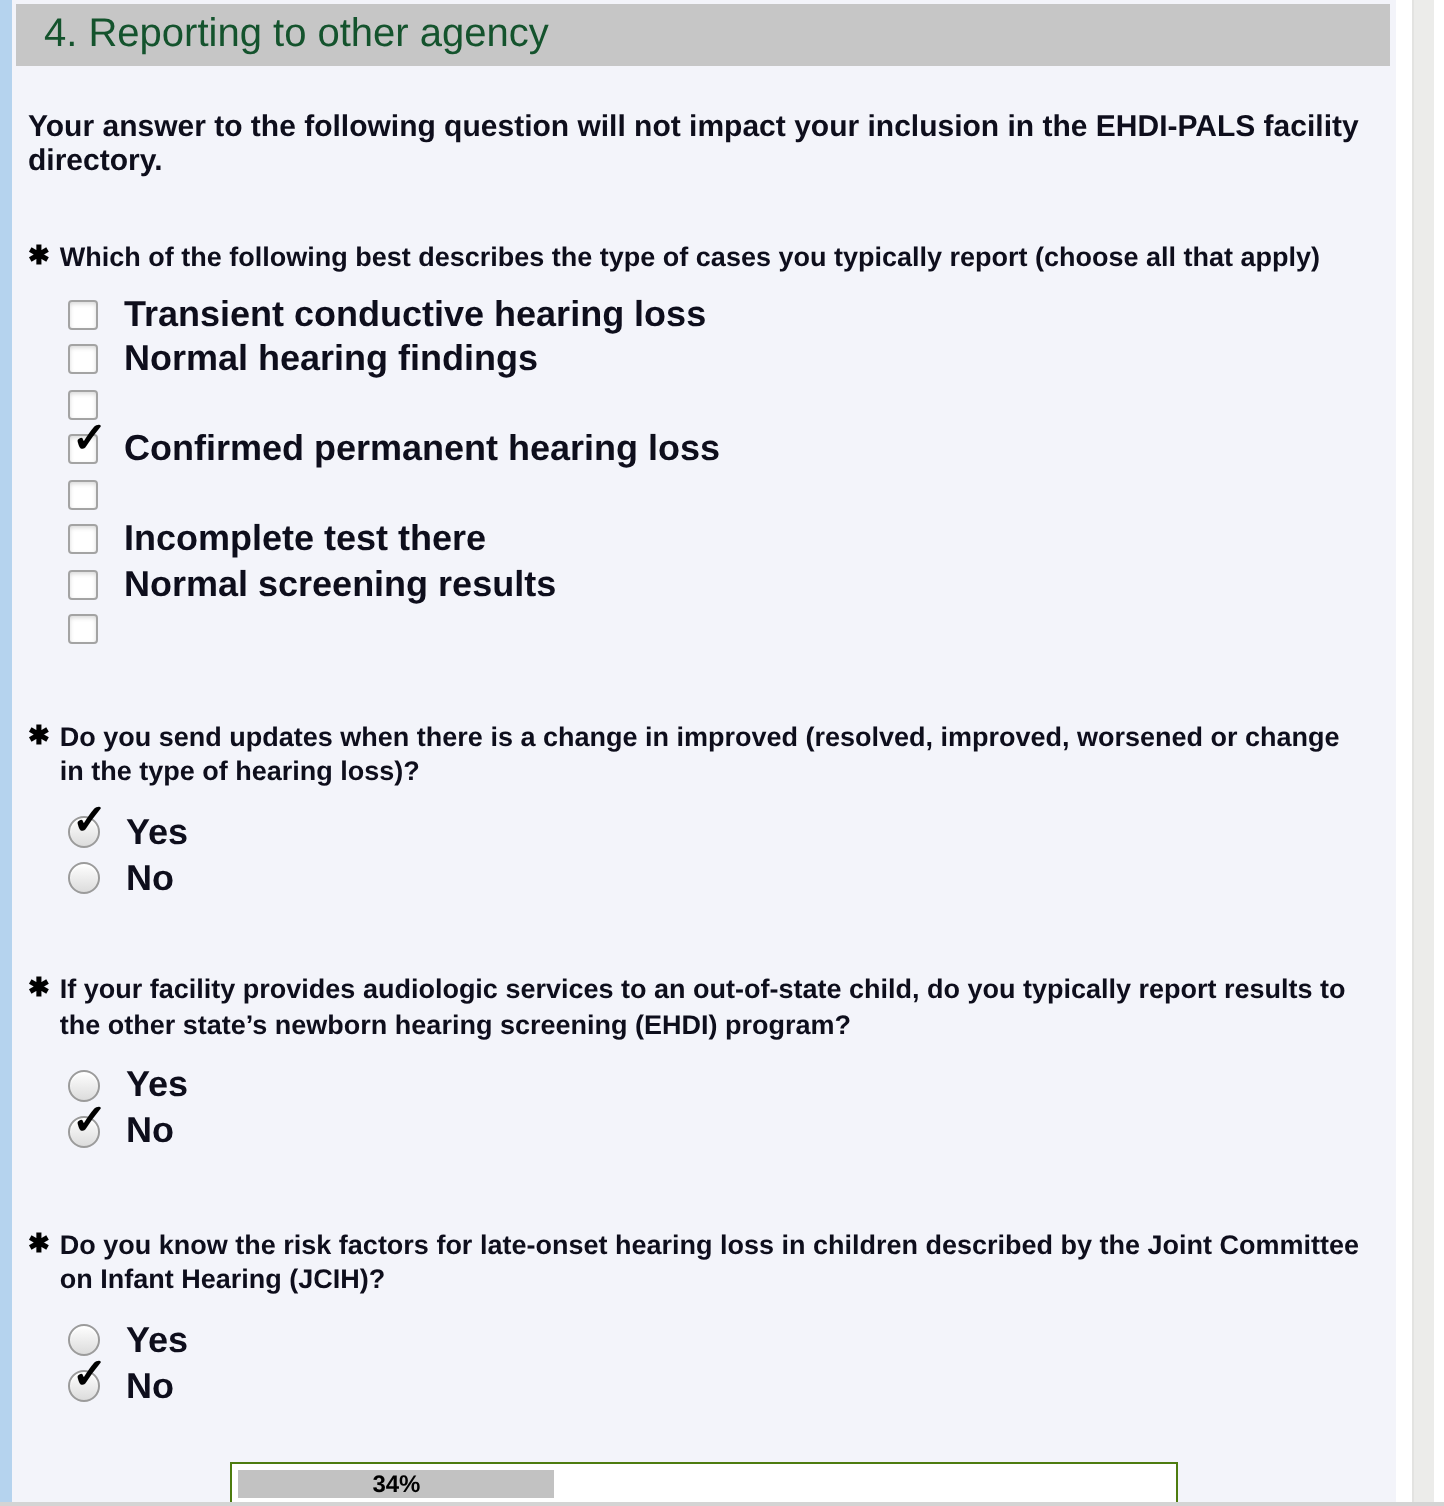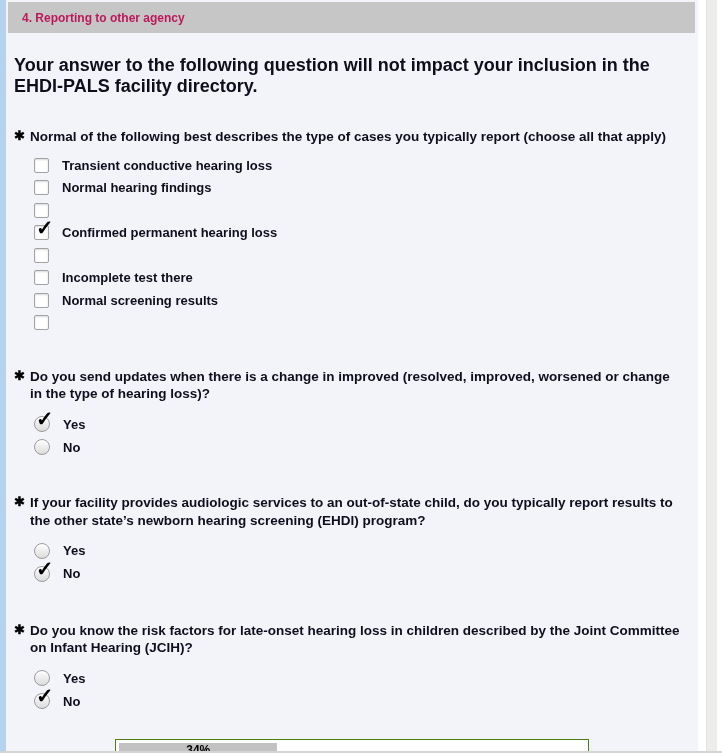--- a/index.html
+++ b/index.html
@@ -8,35 +8,35 @@
   .frame { position:relative; width:722px; height:753px; background:#ffffff; }
   .left-strip { position:absolute; left:0; top:0; width:6px; height:100%; background:#b5d3ee; }
   .right-white { position:absolute; right:0; top:0; width:24px; height:100%; background:#ffffff; }
   .scroll-strip { position:absolute; right:5px; top:0; width:11px; height:100%;
     background:#ececea; border-left:1px solid #e3e3e1; }
   .bottom-edge { position:absolute; bottom:0; left:0; width:100%; height:2px; background:#d4d4d4; z-index:5; }
   .page { position:absolute; left:6px; top:0; width:692px; height:753px; background:#f3f4fa; overflow:hidden; }
 
   .header-bar { margin:2px 3px 0 2px; height:31px; background:#c6c6c6;
     display:flex; align-items:center; padding-left:14px; }
-  .header-bar .title { color:#be185d; font-weight:bold; font-size:12px; }
+  .header-bar .title { color:#14532d; font-weight:normal; font-size:20px; }
 
-  .intro { margin:22px 10px 0 8px; font-size:18px; font-weight:bold; color:#0e0e1c; }
+  .intro { margin:22px 10px 0 8px; font-size:15px; font-weight:bold; color:#0e0e1c; }
 
   .question { display:flex; margin:0 14px 0 8px; font-size:13.5px; font-weight:bold;
     color:#0e0e1c; line-height:1.28; }
   .question .req { margin-right:5px; font-size:13px; color:#000; }
   .q1 { margin-top:31px; }
   .q2 { margin-top:37px; }
   .q3 { margin-top:39px; }
   .q4 { margin-top:40px; }
 
   .options { margin:12px 0 0 28px; }
   .opt { display:flex; align-items:center; height:16px; margin-bottom:6.5px; position:relative; }
-  .opt .olabel { margin-left:13px; font-size:13px; font-weight:bold; color:#0e0e1c; }
+  .opt .olabel { margin-left:13px; font-size:18px; font-weight:bold; color:#0e0e1c; }
 
   .cb { position:relative; width:15px; height:15px; background:#fff;
     border:1px solid #a3a3a3; border-radius:2px;
     box-shadow:inset 0 1px 2px rgba(0,0,0,0.15); flex:0 0 15px; cursor:pointer; }
   .radio { position:relative; width:16px; height:16px; border-radius:50%;
     background:linear-gradient(#fefefe,#dcdcdc); border:1px solid #9b9b9b;
     box-shadow:inset 0 1px 1px rgba(255,255,255,0.8); flex:0 0 16px; cursor:pointer; }
   .mark { display:none; position:absolute; top:-9px; left:1px; font-size:21px;
     font-weight:bold; color:#000; line-height:1; pointer-events:none; }
   .opt.checked .mark { display:block; }
@@ -65,21 +65,21 @@
   <div class="page">
 
     <div class="header-bar">
       <span class="title">4. Reporting to other agency</span>
     </div>
 
     <div class="intro">Your answer to the following question will not impact your inclusion in the EHDI-PALS facility directory.</div>
 
     <div class="question q1">
       <span class="req">✱</span>
-      <div class="qtext">Normal of the following best describes the type of cases you typically report (choose all that apply)</div>
+      <div class="qtext">Which of the following best describes the type of cases you typically report (choose all that apply)</div>
     </div>
     <div class="options">
       <div class="opt">
         <span class="cb"></span>
         <span class="olabel">Transient conductive hearing loss</span>
       </div>
       <div class="opt">
         <span class="cb"></span>
         <span class="olabel">Normal hearing findings</span>
       </div>

